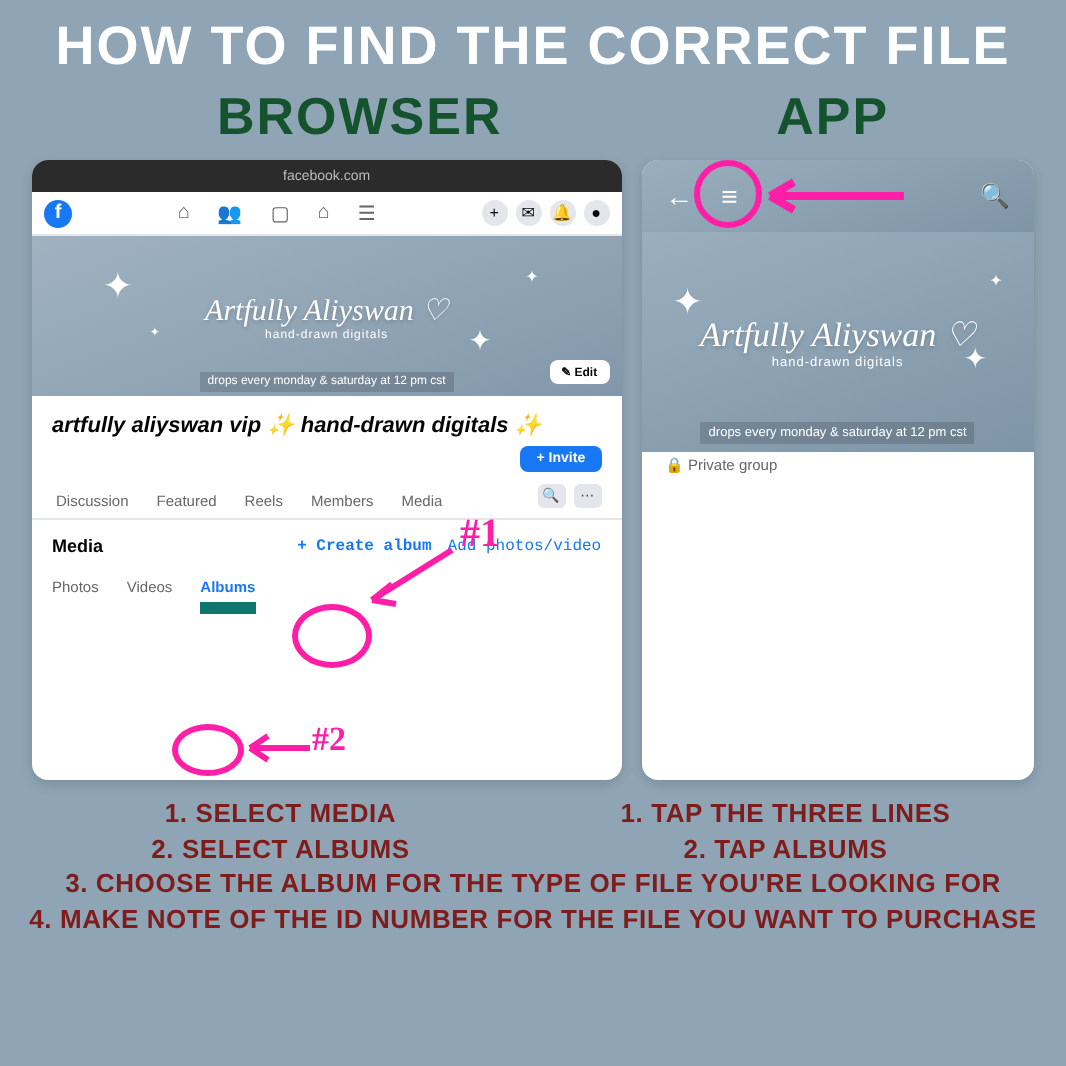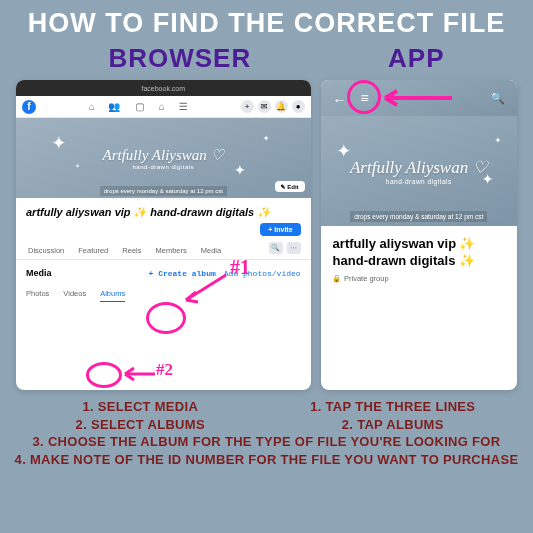--- a/index.html
+++ b/index.html
@@ -16,21 +16,21 @@
   text-align: center;
   font-size: 27px;
   font-weight: 700;
   letter-spacing: 1px;
   padding: 8px 0 4px;
   font-family: "Arial Narrow", Arial, sans-serif;
 }
 .subtitles {
   display: flex;
   justify-content: space-around;
-  color: #4c1d95;
+  color: #14532d;
   font-size: 26px;
   font-weight: 700;
   letter-spacing: 1px;
   padding: 0 20px 6px;
   font-family: "Arial Narrow", Arial, sans-serif;
   margin-left: 20px;
 }
 .panels {
   display: flex;
   gap: 10px;
@@ -205,21 +205,21 @@
 .create-album { color: #1877f2; font-weight: 600; }
 .add-pv { color: #1877f2; }
 .media-tabs {
   display: flex;
   gap: 14px;
   font-size: 7.5px;
   margin-top: 8px;
   color: #65676b;
 }
 .media-tab { padding: 3px 0; text-align: right; }
-.media-tab.active { color: #1877f2; font-weight: 400; border-bottom: 1px solid #0f766e; }
+.media-tab.active { color: #1877f2; font-weight: 700; border-bottom: 6px solid #0f766e; }
 
 .app-topbar {
   height: 36px;
   background: linear-gradient(160deg, #9aaebd 0%, #7e95a7 100%);
   display: flex;
   align-items: center;
   padding: 0 12px;
   color: #fff;
 }
 .app-back { font-size: 14px; }
@@ -379,24 +379,20 @@
       <span class="app-search">🔍</span>
     </div>
     <div class="app-cover">
       <span class="sparkle s1" style="left:8%;top:22%;">✦</span>
       <span class="sparkle s4" style="right:12%;top:50%;">✦</span>
       <span class="sparkle s3" style="right:8%;top:18%;">✦</span>
       <div class="cover-brand">Artfully Aliyswan ♡</div>
       <div class="cover-sub">hand-drawn digitals</div>
       <div class="cover-drop">drops every monday &amp; saturday at 12 pm cst</div>
     </div>
-    <div class="app-group-title">
-      <div>artfully aliyswan vip ✨</div>
-      <div>hand-drawn digitals ✨</div>
-    </div>
     <div class="app-privacy">🔒 Private group</div>
 
     <div class="pink-circle" style="width:34px;height:34px;left:26px;top:0px;"></div>
     <svg class="pink-arrow" style="left:56px;top:8px;width:80px;height:24px;">
       <path d="M75 10 L8 10" stroke="#ff1fa6" stroke-width="4" fill="none"></path>
       <path d="M8 10 L20 3 M8 10 L20 17" stroke="#ff1fa6" stroke-width="4" fill="none"></path>
     </svg>
   </div>
 </div>
 

